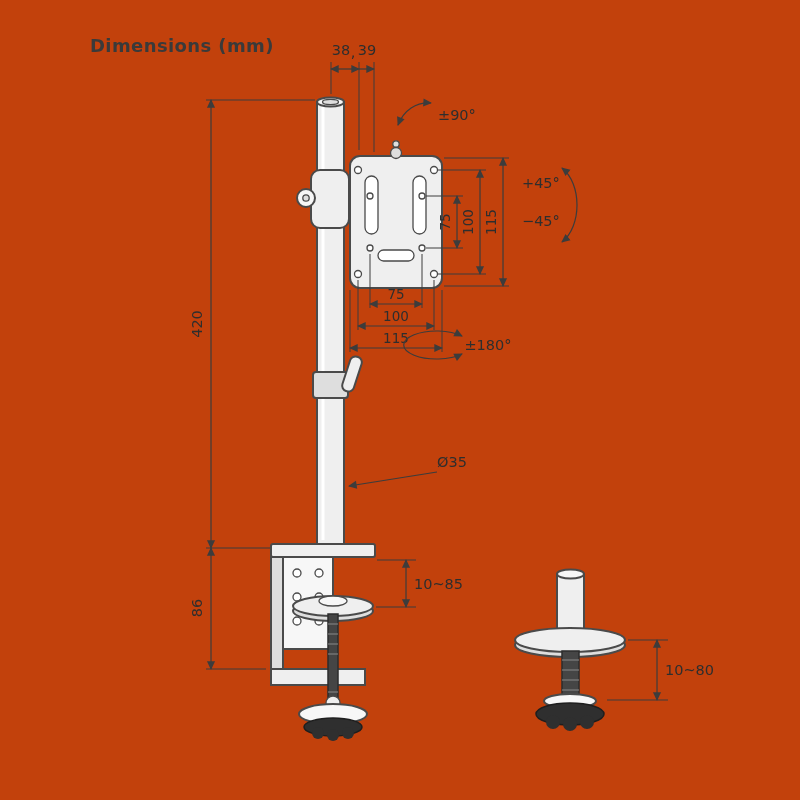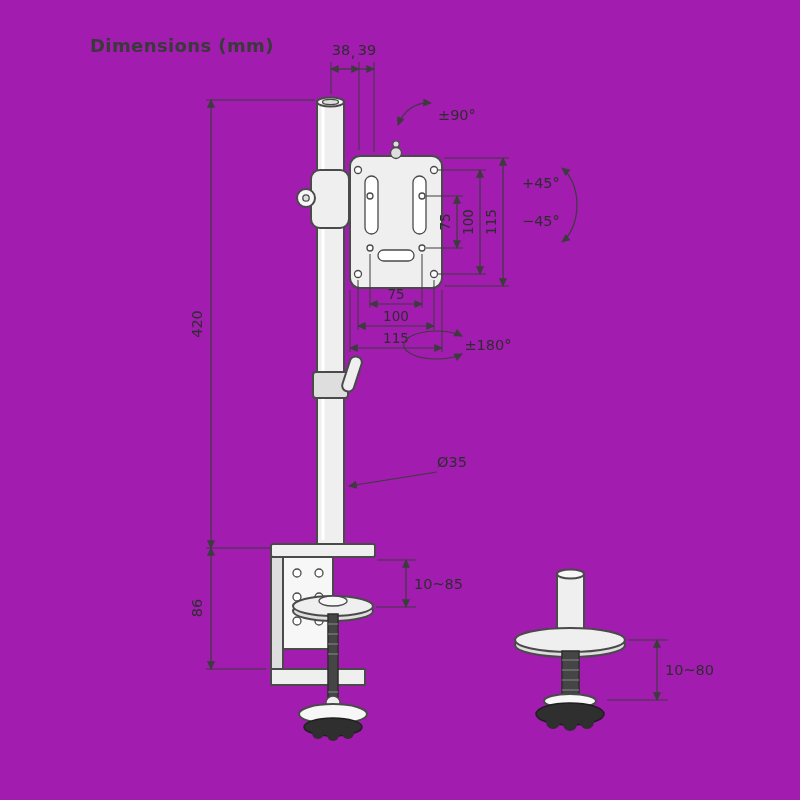--- a/index.html
+++ b/index.html
@@ -1,16 +1,16 @@
 <!DOCTYPE html>
 <html><head>
 <meta charset="utf-8">
 <style>
   html,body{margin:0;padding:0;background:#ffffff;}
-  .page{position:relative;width:800px;height:800px;background:#a21caf;overflow:hidden;
+  .page{position:relative;width:800px;height:800px;background:#c2410c;overflow:hidden;
         font-family:"DejaVu Sans", sans-serif;}
   svg text{font-family:"DejaVu Sans", sans-serif;fill:#2e2e2e;}
   .t-title{font-size:18px;font-weight:600;letter-spacing:.4px;fill:#3a3a3a;}
   .t-dim{font-size:14.5px;font-weight:500;}
   .t-dim-sm{font-size:13.5px;font-weight:500;}
   .ln-dim{stroke:#3c3c3c;stroke-width:1.2;fill:none;}
   .ln-ext{stroke:#3c3c3c;stroke-width:1;fill:none;}
   .ol{stroke:#4a4a4a;stroke-width:2;}
   .ol-thin{stroke:#4a4a4a;stroke-width:1.3;}
   .f-light{fill:#efefef;}

